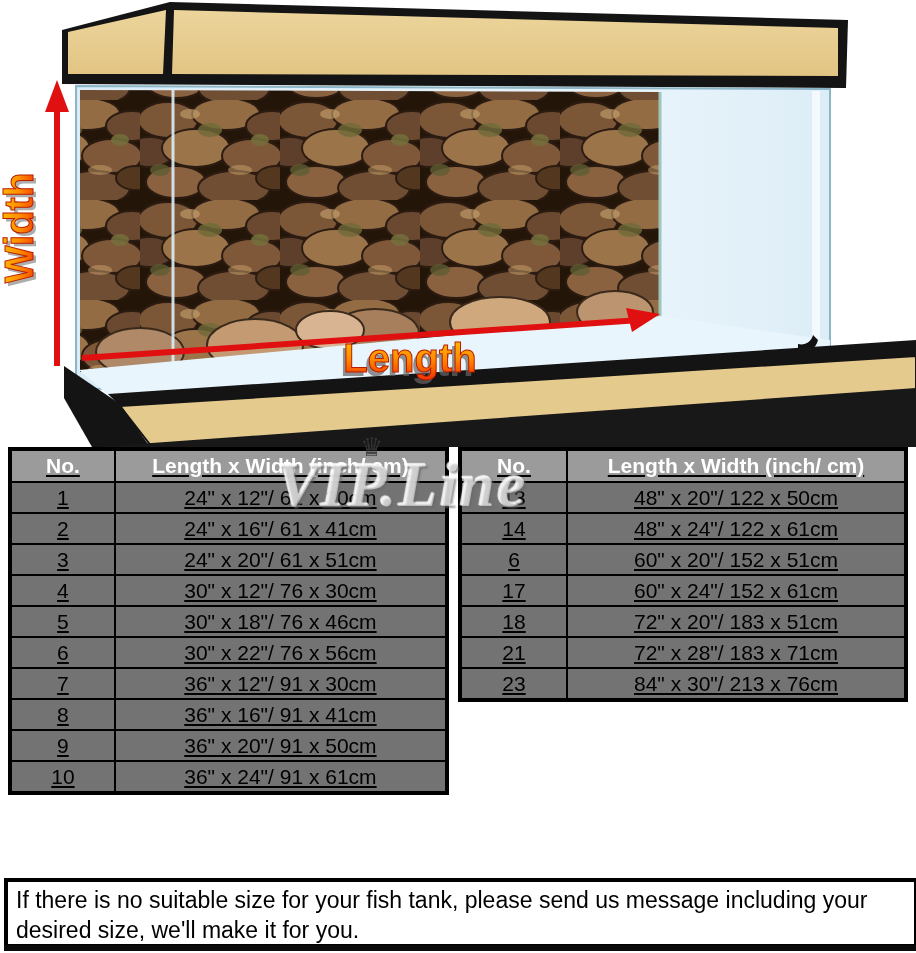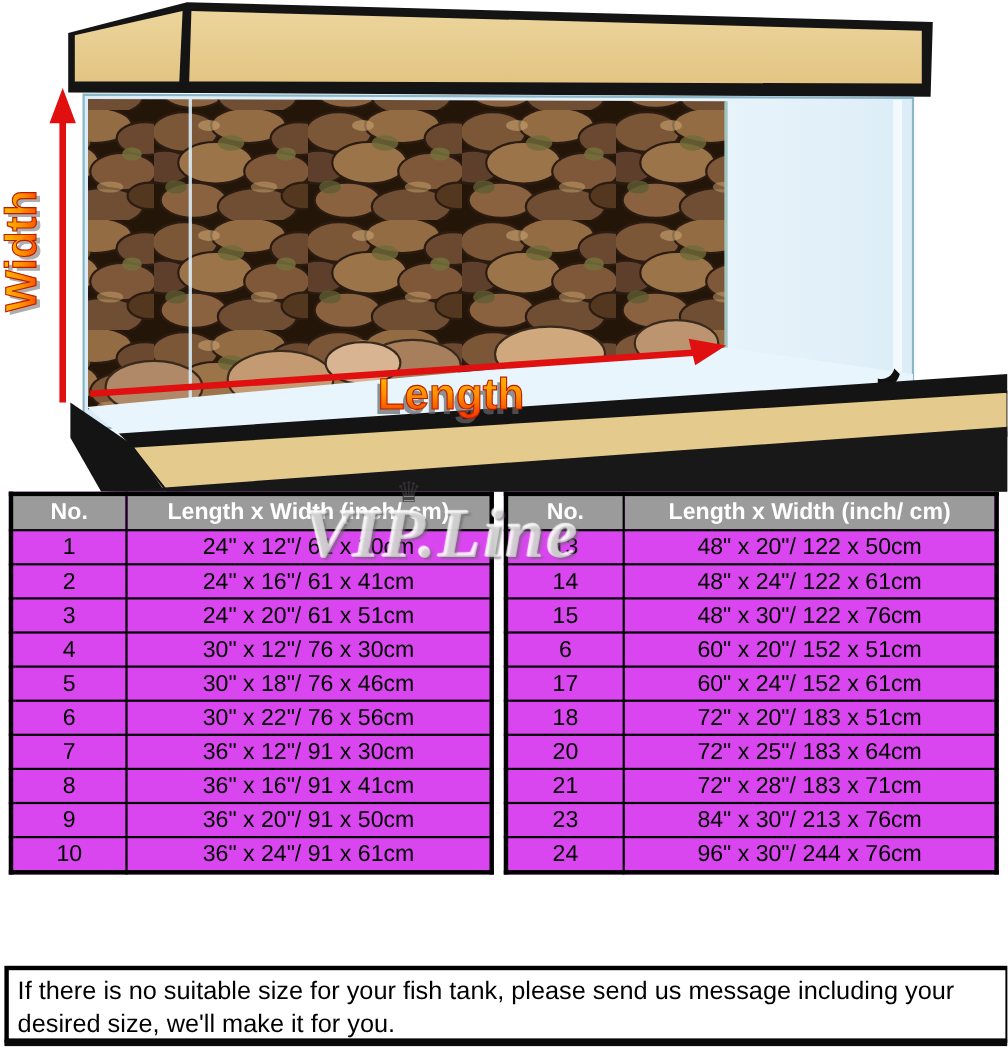--- a/index.html
+++ b/index.html
@@ -12,22 +12,22 @@
      font-family:"Liberation Serif",serif;font-style:italic;font-weight:bold;font-size:64px;
      color:rgba(255,255,255,0.52);
      text-shadow:2px 2px 2px rgba(105,105,105,0.65),-1px -1px 1px rgba(255,255,255,0.85);
      letter-spacing:2px;}
   .crown{position:absolute;left:360px;top:432px;z-index:6;pointer-events:none;
      font-size:26px;color:rgba(55,55,55,0.85);}
   
   .size-table{position:absolute;top:447px;z-index:2;}
   .size-table.left{left:8px;width:441px;}
   .size-table.right{left:458px;width:450px;}
-  table{border-collapse:collapse;width:100%;table-layout:fixed;background:#d946ef;
-        border:4px solid #000;}
+  table{border-collapse:collapse;width:100%;table-layout:fixed;background:#737373;
+        border:4px solid #000;text-decoration:underline;}
   th,td{border:2px solid #000;text-align:center;vertical-align:middle;padding:0;
         white-space:nowrap;overflow:hidden;}
   th{background:#9b9b9b;color:#fff;font-weight:bold;font-size:21px;height:30px;}
   td{font-size:21px;font-weight:400;color:#000;height:29px;}
   col.no-col{width:24%;}
   
   .note-box{position:absolute;left:4px;top:878px;width:892px;height:56px;z-index:2;
      border:4px solid #000;background:#fff;padding:4px 6px 2px 8px;
      font-size:23px;line-height:1.3;color:#000;}
   .bottom-bar{position:absolute;left:4px;top:945px;width:912px;height:6px;
@@ -208,50 +208,38 @@
       <tbody>
         <tr>
             <td>13</td>
             <td>48" x 20"/ 122 x 50cm</td>
           </tr>
         <tr>
             <td>14</td>
             <td>48" x 24"/ 122 x 61cm</td>
           </tr>
         <tr>
-            <td>15</td>
-            <td>48" x 30"/ 122 x 76cm</td>
-          </tr>
-        <tr>
             <td>6</td>
             <td>60" x 20"/ 152 x 51cm</td>
           </tr>
         <tr>
             <td>17</td>
             <td>60" x 24"/ 152 x 61cm</td>
           </tr>
         <tr>
             <td>18</td>
             <td>72" x 20"/ 183 x 51cm</td>
           </tr>
         <tr>
-            <td>20</td>
-            <td>72" x 25"/ 183 x 64cm</td>
-          </tr>
-        <tr>
             <td>21</td>
             <td>72" x 28"/ 183 x 71cm</td>
           </tr>
         <tr>
             <td>23</td>
             <td>84" x 30"/ 213 x 76cm</td>
-          </tr>
-        <tr>
-            <td>24</td>
-            <td>96" x 30"/ 244 x 76cm</td>
           </tr>
       </tbody>
     </table>
   </div>
 
   <div class="note-box">
     <span>If there is no suitable size for your fish tank, please send us message including your desired size, we'll make it for you.</span>
   </div>
 
   <div class="bottom-bar"></div>

